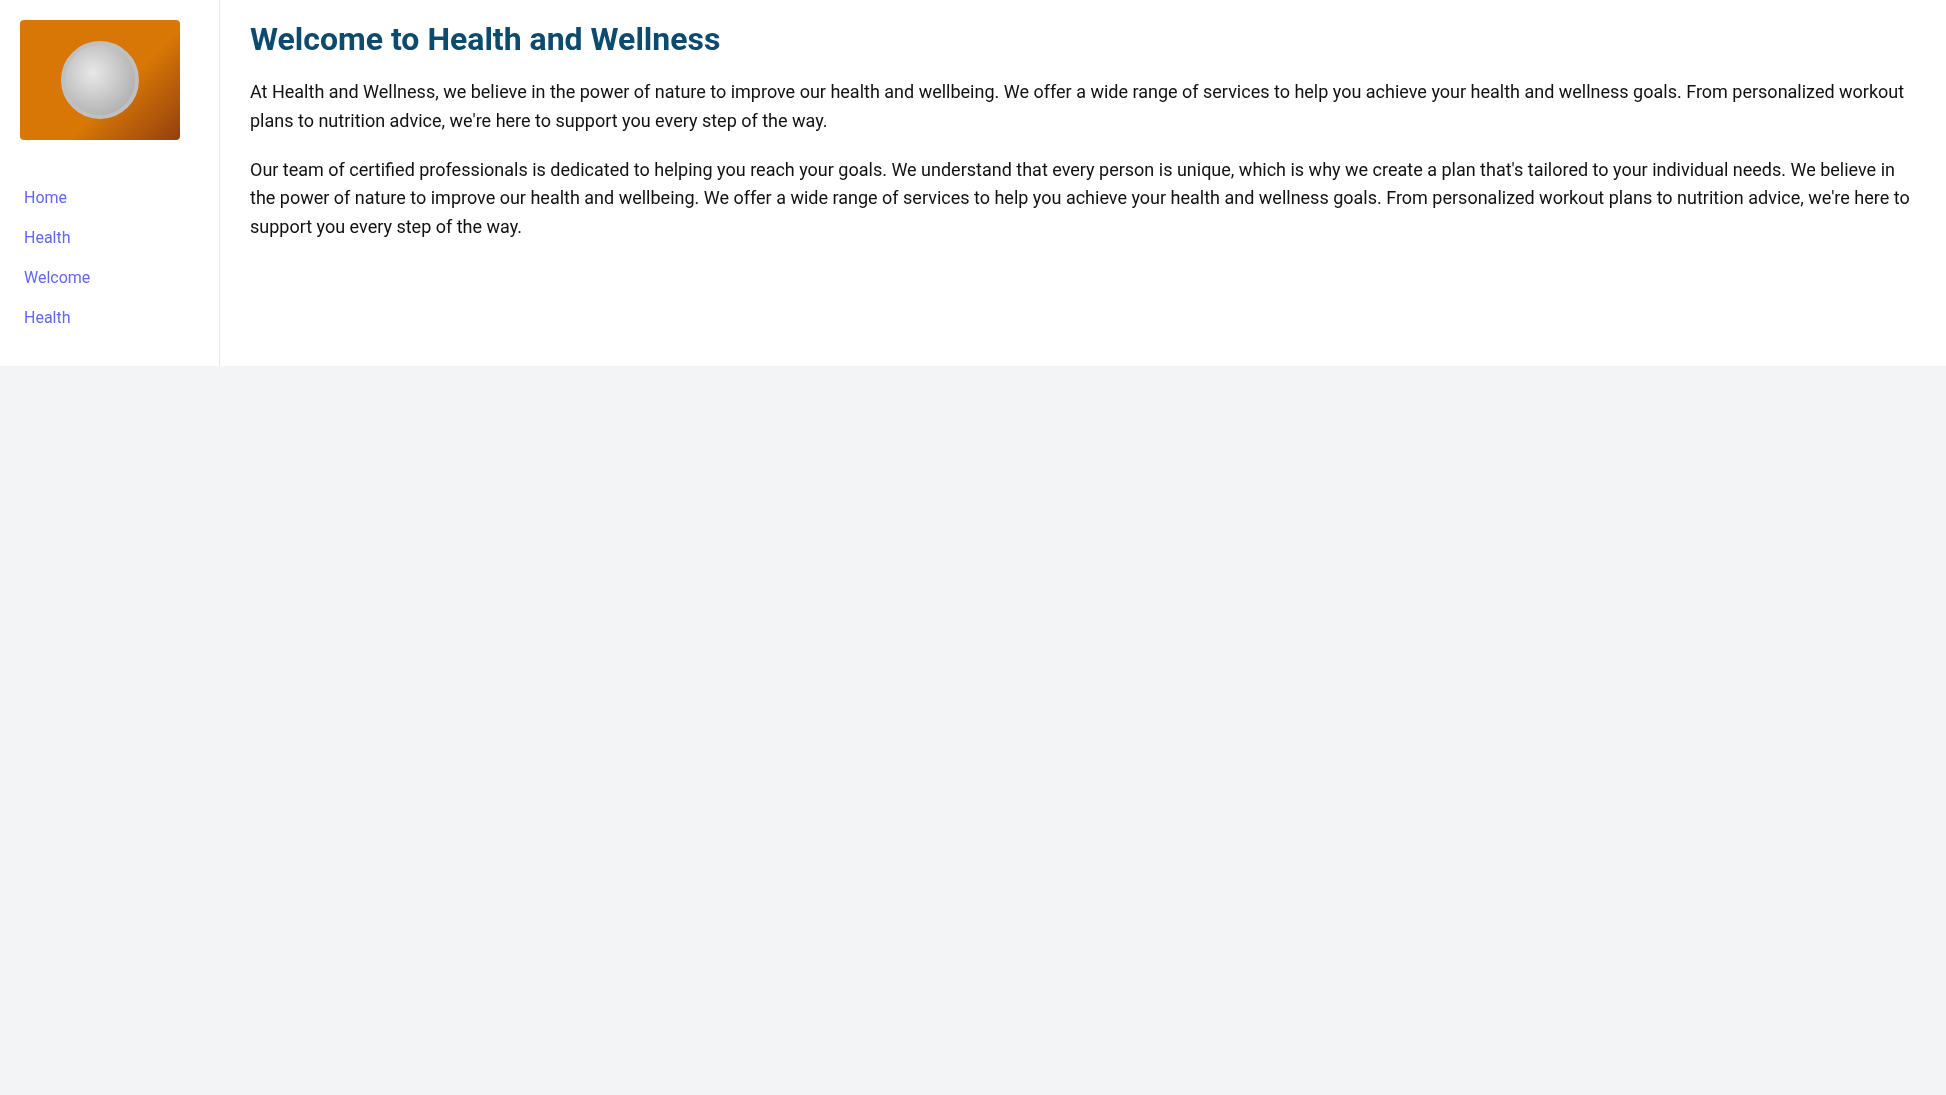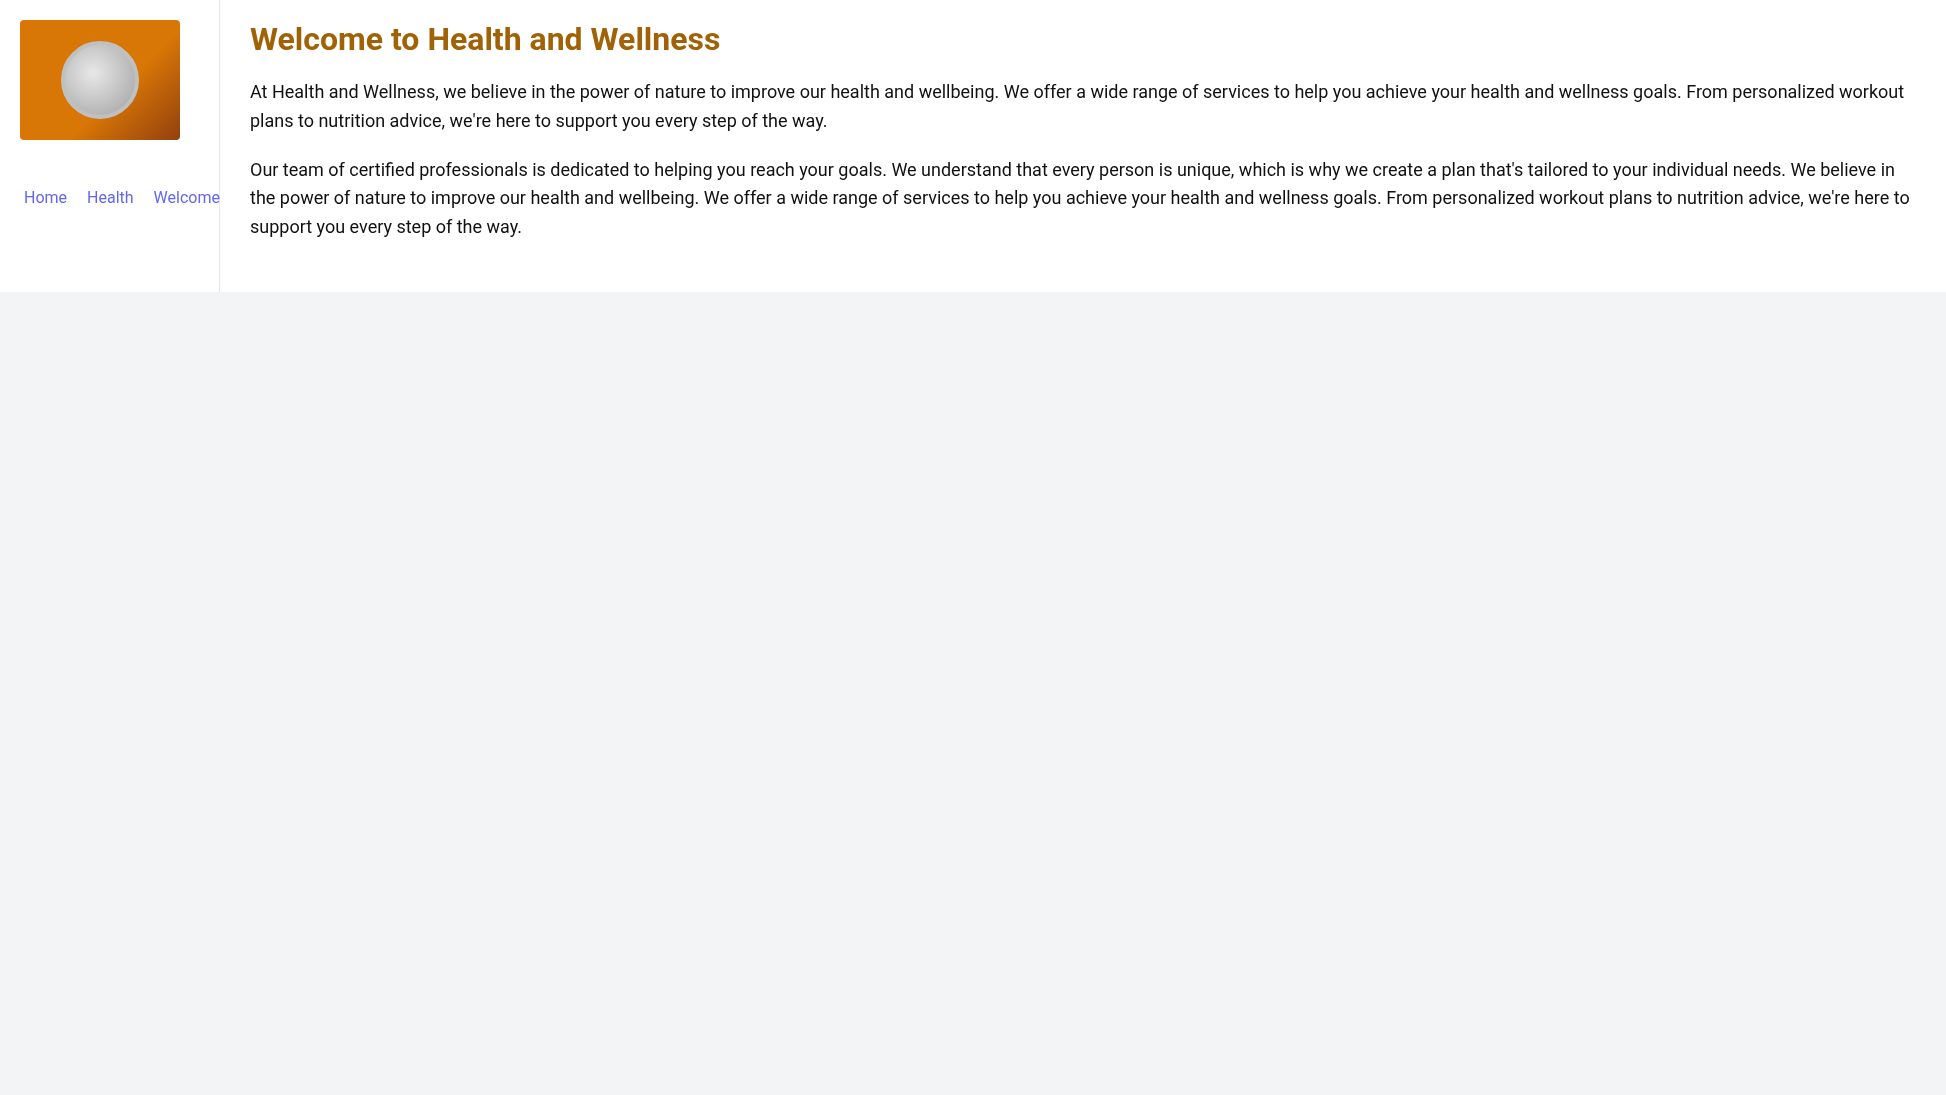--- a/index.html
+++ b/index.html
@@ -49,22 +49,22 @@
       width: 70px;
       height: 70px;
       border: 4px solid #c0c0c0;
       border-radius: 50%;
       background: radial-gradient(circle at 40% 40%, #e8e8e8, #a0a0a0);
       position: absolute;
     }
 
     nav {
       display: flex;
-      flex-direction: row;
-      gap: 12px;
+      flex-direction: column;
+      gap: 4px;
       margin-top: 10px;
     }
 
     nav a {
       display: block;
       padding: 6px 4px;
       color: #6366f1;
       text-decoration: none;
       font-size: 16px;
       line-height: 1.5;
@@ -73,21 +73,21 @@
     .main-content {
       flex: 1;
       padding: 20px 30px 30px 30px;
       background: #fff;
     }
 
     .page-title {
       font-size: 32px;
       font-weight: 700;
       margin-bottom: 20px;
-      color: #a16207;
+      color: #0c4a6e;
     }
 
     .paragraph {
       font-size: 18px;
       line-height: 1.6;
       margin-bottom: 20px;
       color: #111;
     }
   </style>
 </head>

